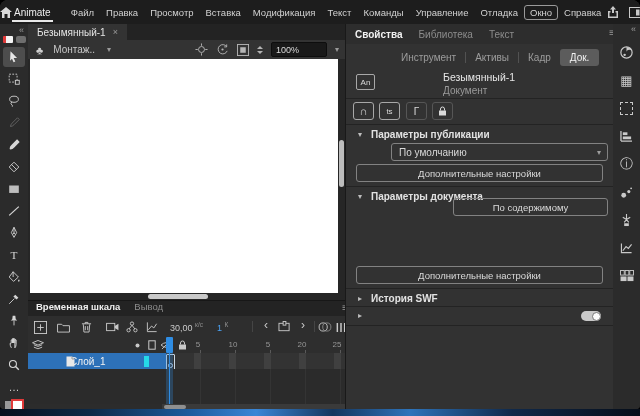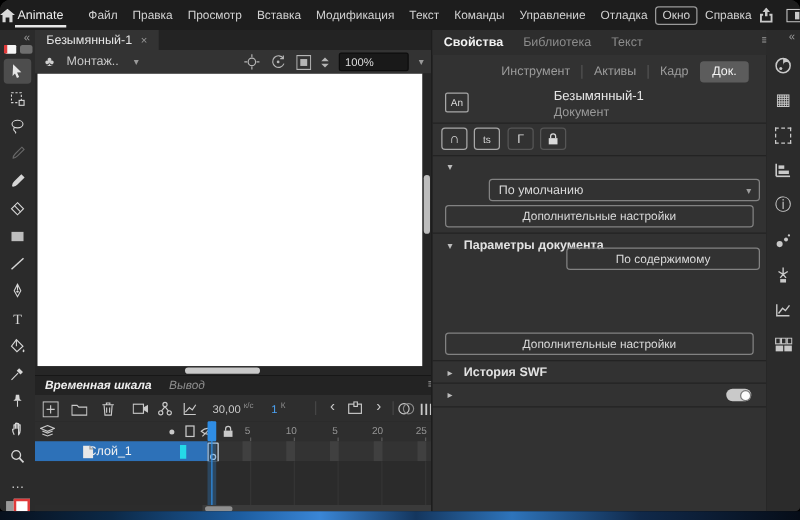--- a/index.html
+++ b/index.html
@@ -53,21 +53,21 @@
   .zoombox{width:46px;height:13px;background:#191919;border:1px solid #0d0d0d;border-radius:2px;
            display:flex;align-items:center;color:#dcdcdc;padding:0 4px;font-size:9px;}
   .canvas{position:absolute;left:0;top:35px;width:317px;height:241px;background:#262626;}
   .stage{position:absolute;left:2px;top:0;width:308px;height:234px;background:#ffffff;}
   .vscroll{position:absolute;right:0;top:0;width:7px;height:234px;background:#262626;}
   .vthumb{position:absolute;right:1px;top:81px;width:5px;height:47px;background:#bdbdbd;border-radius:2.5px;}
   .hscroll{position:absolute;left:0;bottom:0;width:317px;height:7px;background:#262626;}
   .hthumb{position:absolute;left:120px;top:1px;width:60px;height:5px;background:#c9c9c9;border-radius:2.5px;}
   
   .tl{position:absolute;left:0;top:276px;width:317px;height:109px;background:#2c2c2c;border-top:1px solid #171717;}
-  .tl-tabs{position:absolute;left:0;top:0;width:100%;height:15px;background:#232323;display:flex;align-items:center;gap:14px;padding-left:8px;font-style:italic;}
+  .tl-tabs{position:absolute;left:0;top:0;width:100%;height:15px;background:#232323;display:flex;gap:14px;padding-left:8px;}
   .tl-tab-a{color:#efefef;font-weight:bold;font-size:9.5px;}
   .tl-tab{color:#8d8d8d;font-size:9.5px;}
   .tl-menu{position:absolute;right:5px;top:1px;color:#9a9a9a;}
   .tl-bar{position:absolute;left:0;top:15px;width:100%;height:21px;background:#2e2e2e;border-bottom:1px solid #232323;}
   .tli{position:absolute;top:3px;width:16px;height:16px;display:flex;align-items:center;justify-content:center;}
   .fps{position:absolute;top:5px;color:#c9c9c9;font-size:9px;}
   .sup{font-size:6.5px;color:#8f8f8f;vertical-align:super;}
   .blue{color:#4ba3f5;}
   .tl-div{position:absolute;top:5px;width:1px;height:11px;background:#454545;}
   .tl-head{position:absolute;left:0;top:36px;width:100%;height:16px;background:#2e2e2e;}
@@ -505,20 +505,21 @@
             <rect x="1" y="4.5" width="7" height="5" fill="#dadada"></rect>
             <path d="M2.5 4.5 V3 a2 2 0 0 1 4 0 V4.5" fill="none" stroke="#dadada"></path>
           </svg>
       </span>
     </div>
     <span class="hr" style="top:100px;"></span>
 
     <div class="sect" style="top:100px;">
       <div class="secthead">
         <span class="ch">▾</span>
+        <span>Параметры публикации</span>
       </div>
     </div>
 
     <div class="selectbox" style="left:45px;top:119px;width:208px;height:16px;padding-left:7px;">
       <span>По умолчанию</span>
       <span class="ch">▾</span>
     </div>
     <div class="btn" style="left:10px;top:140px;width:245px;height:16px;">Дополнительные настройки</div>
     <span class="hr" style="top:162px;"></span>
 

